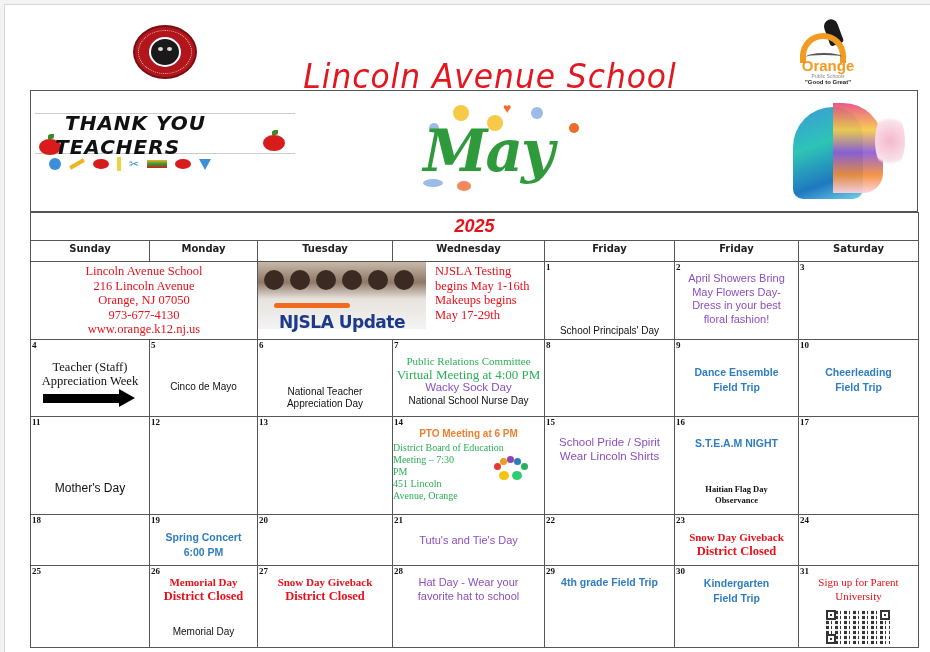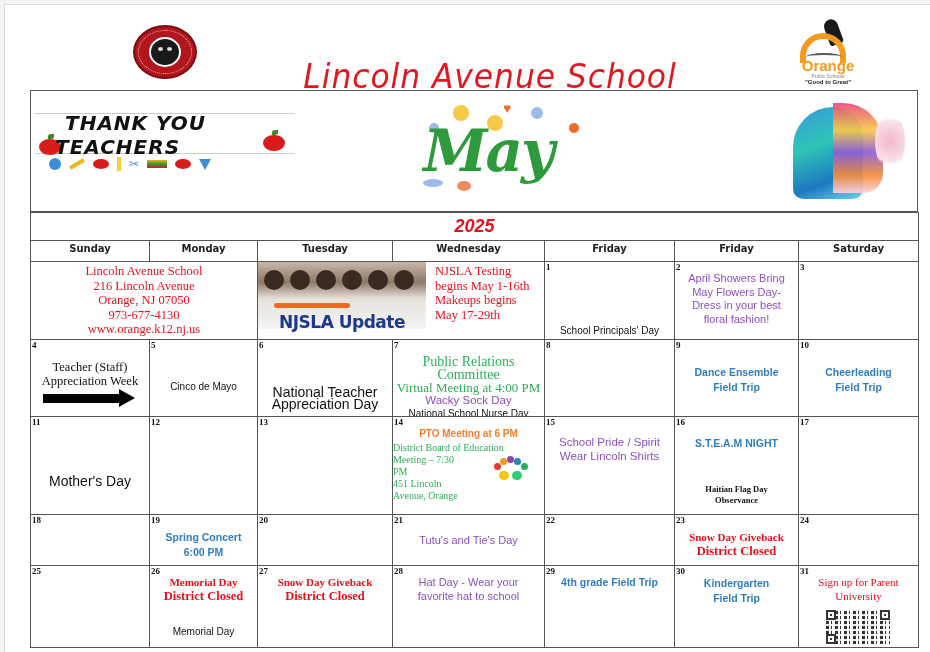--- a/index.html
+++ b/index.html
@@ -227,29 +227,29 @@
           <div class="shaft"></div>
               <div class="head"></div>
         </div>
       </td>
       <td>
         <span class="dnum">5</span>
         <div class="c sans black" style="top:41px;font-size:10px">Cinco de Mayo</div>
       </td>
       <td>
         <span class="dnum">6</span>
-        <div class="c sans black" style="top:46px;font-size:14px;line-height:12px">
+        <div class="c sans black" style="top:46px;font-size:10px;line-height:12px">
           <div>National Teacher</div>
           <div>Appreciation Day</div>
         </div>
       </td>
       <td>
         <span class="dnum">7</span>
         <div class="c" style="top:15px">
-          <div class="serif green" style="font-size:14px;line-height:13px">Public Relations Committee</div>
+          <div class="serif green" style="font-size:11px;line-height:13px">Public Relations Committee</div>
           <div class="serif green" style="font-size:13px;line-height:13px">Virtual Meeting at 4:00 PM</div>
           <div class="sans purple" style="font-size:11.5px;line-height:13px">Wacky Sock Day</div>
           <div class="sans black" style="font-size:10px;line-height:13px">National School Nurse Day</div>
         </div>
       </td>
       <td>
         <span class="dnum">8</span>
       </td>
       <td>
         <span class="dnum">9</span>
@@ -263,21 +263,21 @@
         <div class="c sans blue bold" style="top:25px;font-size:10.5px;line-height:14.5px">
           <div>Cheerleading</div>
           <div>Field Trip</div>
         </div>
       </td>
     </tr>
 
     <tr style="height:98px">
       <td>
         <span class="dnum">11</span>
-        <div class="c sans black" style="top:56px;font-size:14px">Mother's Day</div>
+        <div class="c sans black" style="top:64px;font-size:12px">Mother's Day</div>
       </td>
       <td>
         <span class="dnum">12</span>
       </td>
       <td>
         <span class="dnum">13</span>
       </td>
       <td>
         <span class="dnum">14</span>
         <div class="c sans orange bold" style="top:11px;font-size:10px">PTO Meeting at 6 PM</div>

